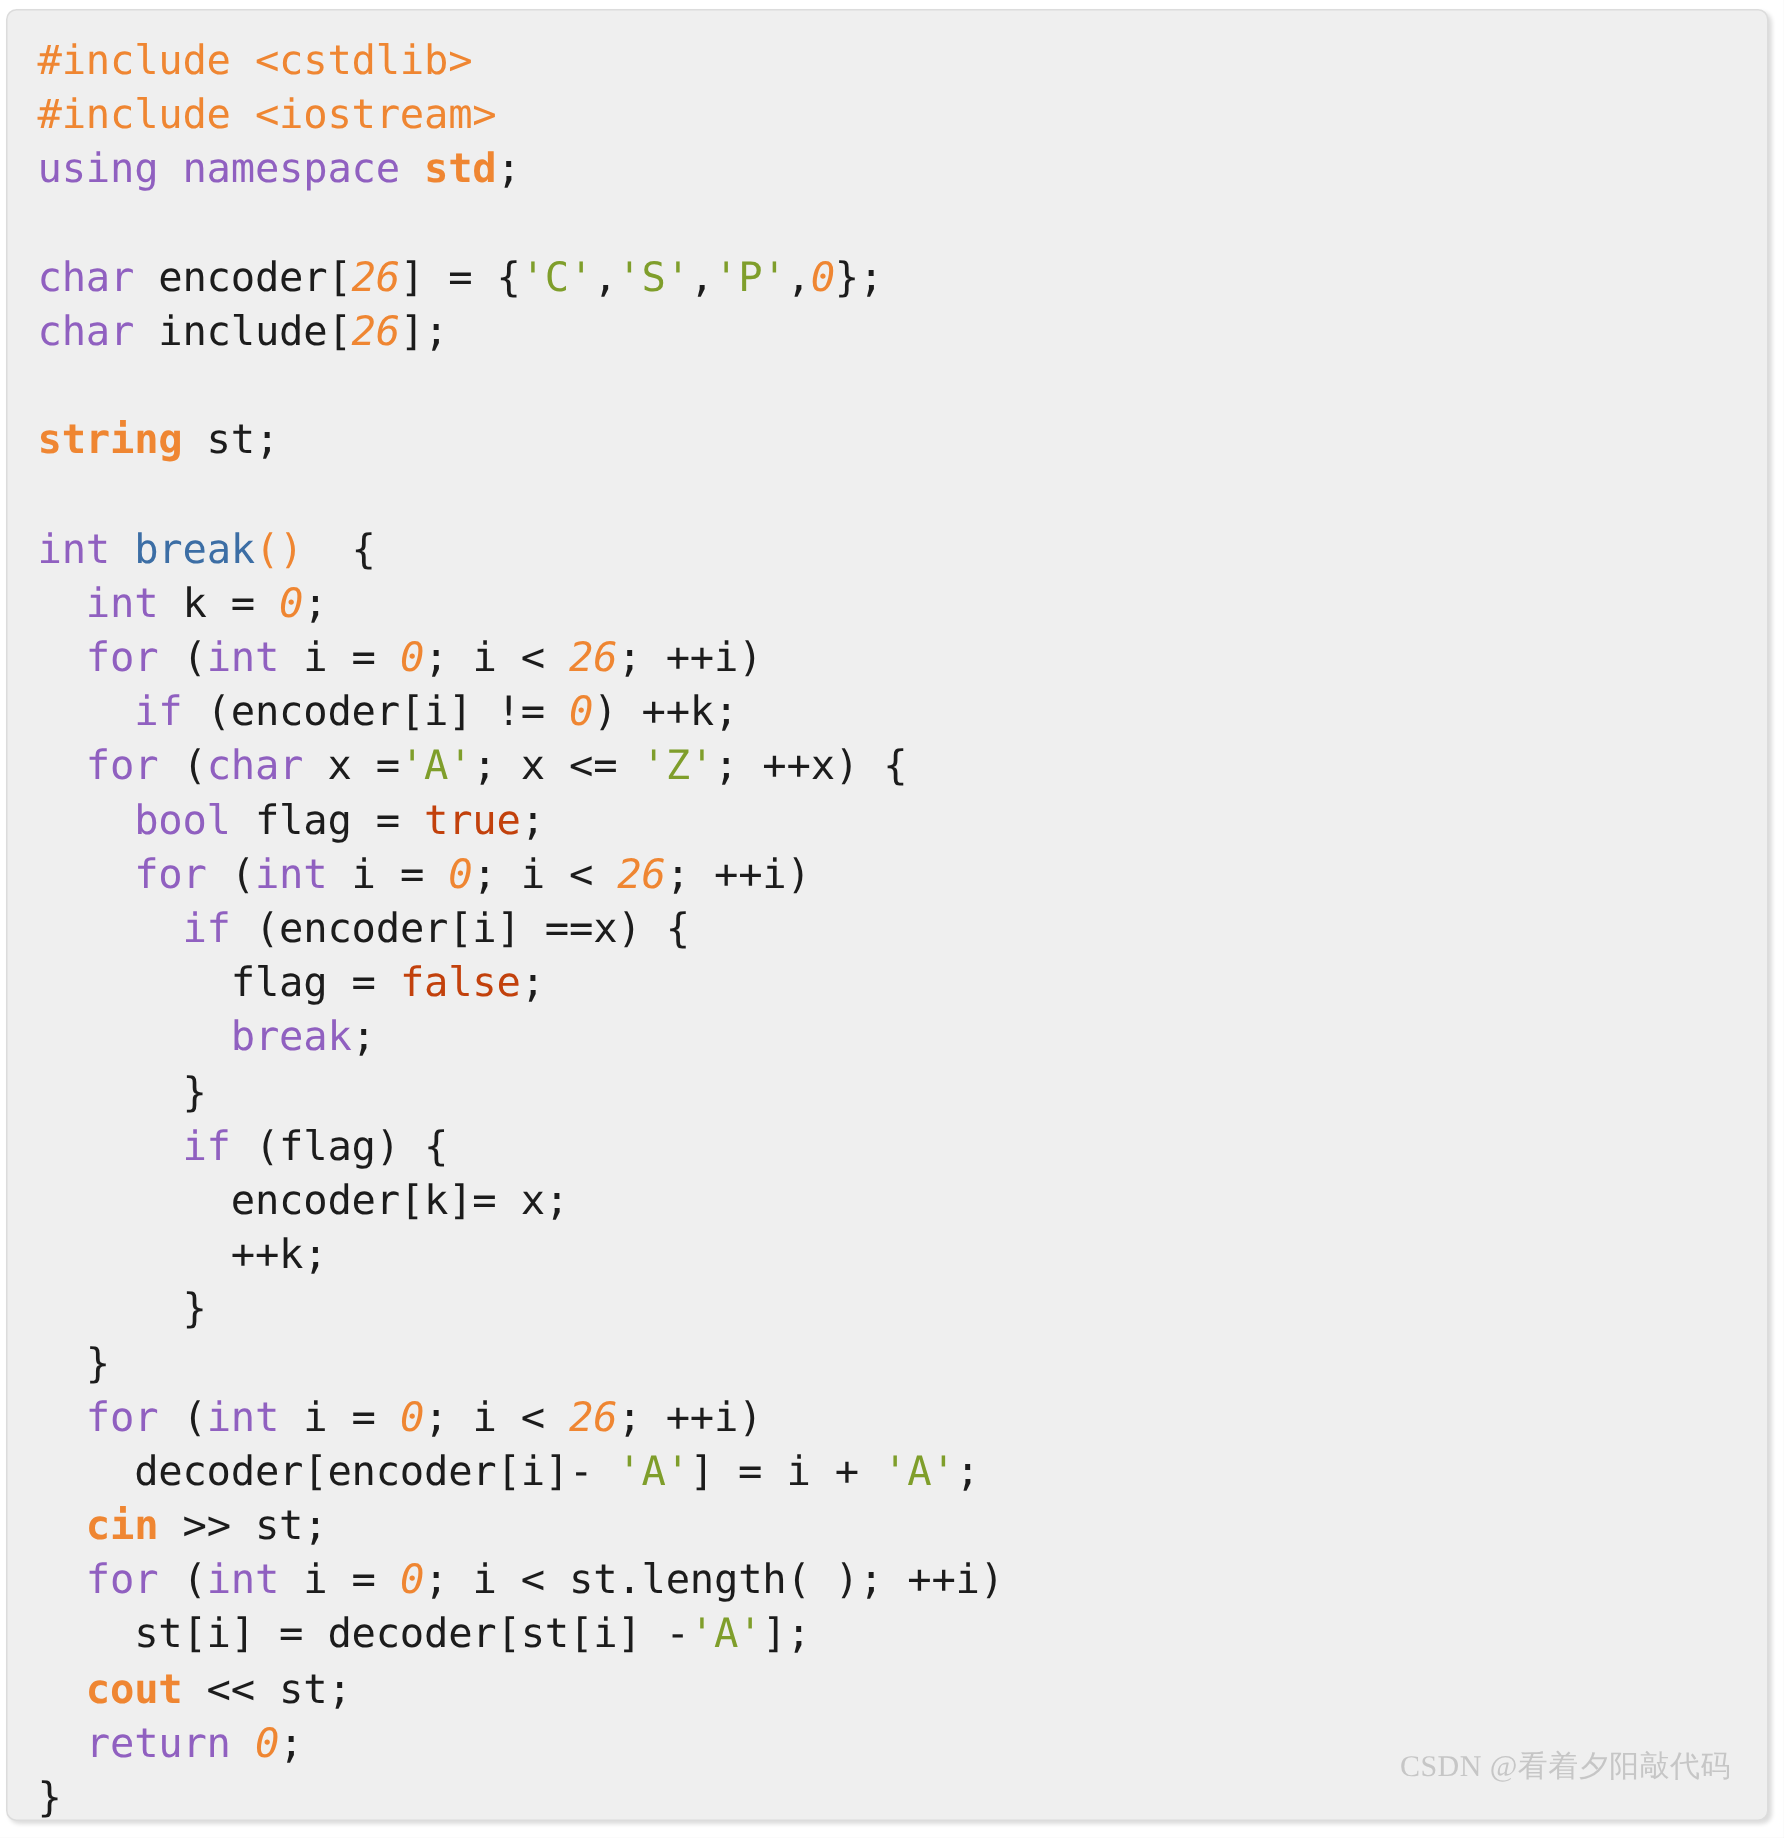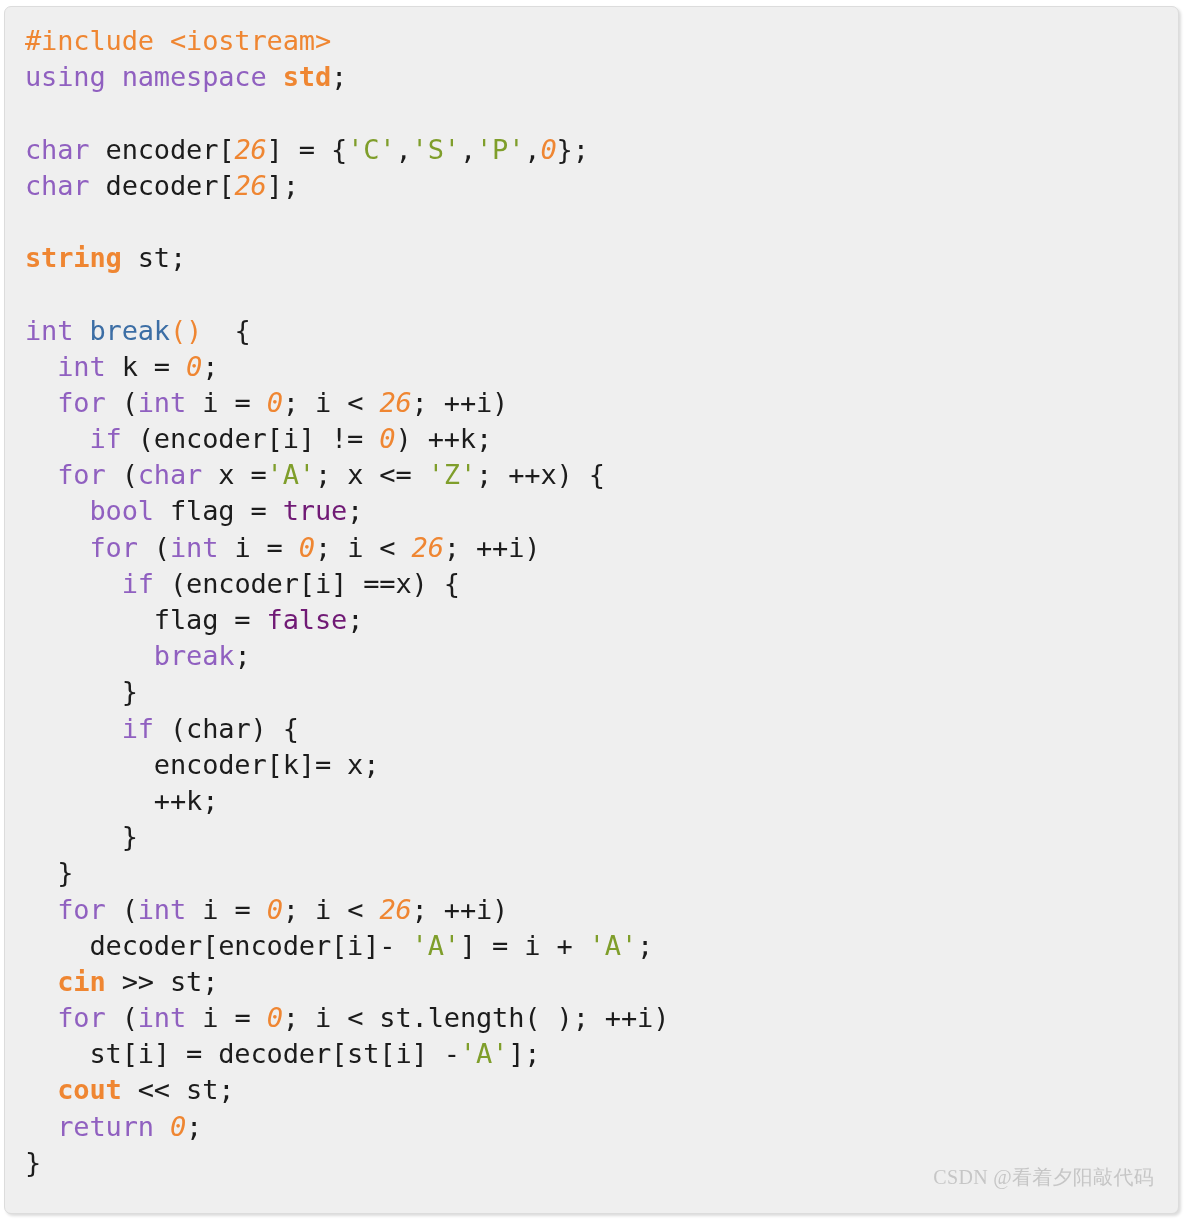--- a/index.html
+++ b/index.html
@@ -48,21 +48,21 @@
   }
 
   .code-line.blank {
     height: 36.2px;
   }
 
   
   .tk-kw      { color: #9060c0; margin-top: 30px; }   
   .tk-pre     { color: #ef8632; }   
   .tk-num     { color: #ef8632; font-style: italic; }   
-  .tk-lit     { color: #701a75; }   
+  .tk-lit     { color: #c2410c; }   
   .tk-ns      { color: #ef8632; font-weight: bold; }   
   .tk-fn      { color: #3c6ea5; }   
   .tk-paren   { color: #ef8632; }   
   .tk-str     { color: #7f9e2b; }   
   .tk-plain   { color: #1c1c1c; }
 
   #watermark {
     position: absolute;
     right: 24px;
     bottom: 22px;
@@ -71,40 +71,41 @@
     color: #c6c6c6;
     white-space: nowrap;
     letter-spacing: 0.3px;
   }
 </style>
 </head>
 <body>
 
 <div id="code-card">
   <div id="code-body">
+      <div class="code-line"><span class="tk-pre">#include &lt;cstdlib&gt;</span></div>
       <div class="code-line"><span class="tk-pre">#include &lt;iostream&gt;</span></div>
       <div class="code-line"><span class="tk-kw">using namespace </span><span class="tk-ns">std</span><span class="tk-plain">;</span></div>
       <div class="code-line blank">&nbsp;</div>
       <div class="code-line"><span class="tk-kw">char</span><span class="tk-plain"> encoder[</span><span class="tk-num">26</span><span class="tk-plain">] = {</span><span class="tk-str">'C'</span><span class="tk-plain">,</span><span class="tk-str">'S'</span><span class="tk-plain">,</span><span class="tk-str">'P'</span><span class="tk-plain">,</span><span class="tk-num">0</span><span class="tk-plain">};</span></div>
-      <div class="code-line"><span class="tk-kw">char</span><span class="tk-plain"> decoder[</span><span class="tk-num">26</span><span class="tk-plain">];</span></div>
+      <div class="code-line"><span class="tk-kw">char</span><span class="tk-plain"> include[</span><span class="tk-num">26</span><span class="tk-plain">];</span></div>
       <div class="code-line blank">&nbsp;</div>
       <div class="code-line"><span class="tk-ns">string</span><span class="tk-plain"> st;</span></div>
       <div class="code-line blank">&nbsp;</div>
       <div class="code-line"><span class="tk-kw">int</span><span class="tk-plain"> </span><span class="tk-fn">break</span><span class="tk-paren">()</span><span class="tk-plain">  {</span></div>
       <div class="code-line"><span class="tk-plain">  </span><span class="tk-kw">int</span><span class="tk-plain"> k = </span><span class="tk-num">0</span><span class="tk-plain">;</span></div>
       <div class="code-line"><span class="tk-plain">  </span><span class="tk-kw">for</span><span class="tk-plain"> (</span><span class="tk-kw">int</span><span class="tk-plain"> i = </span><span class="tk-num">0</span><span class="tk-plain">; i &lt; </span><span class="tk-num">26</span><span class="tk-plain">; ++i)</span></div>
       <div class="code-line"><span class="tk-plain">    </span><span class="tk-kw">if</span><span class="tk-plain"> (encoder[i] != </span><span class="tk-num">0</span><span class="tk-plain">) ++k;</span></div>
       <div class="code-line"><span class="tk-plain">  </span><span class="tk-kw">for</span><span class="tk-plain"> (</span><span class="tk-kw">char</span><span class="tk-plain"> x =</span><span class="tk-str">'A'</span><span class="tk-plain">; x &lt;= </span><span class="tk-str">'Z'</span><span class="tk-plain">; ++x) {</span></div>
       <div class="code-line"><span class="tk-plain">    </span><span class="tk-kw">bool</span><span class="tk-plain"> flag = </span><span class="tk-lit">true</span><span class="tk-plain">;</span></div>
       <div class="code-line"><span class="tk-plain">    </span><span class="tk-kw">for</span><span class="tk-plain"> (</span><span class="tk-kw">int</span><span class="tk-plain"> i = </span><span class="tk-num">0</span><span class="tk-plain">; i &lt; </span><span class="tk-num">26</span><span class="tk-plain">; ++i)</span></div>
       <div class="code-line"><span class="tk-plain">      </span><span class="tk-kw">if</span><span class="tk-plain"> (encoder[i] ==x) {</span></div>
       <div class="code-line"><span class="tk-plain">        flag = </span><span class="tk-lit">false</span><span class="tk-plain">;</span></div>
       <div class="code-line"><span class="tk-plain">        </span><span class="tk-kw">break</span><span class="tk-plain">;</span></div>
       <div class="code-line"><span class="tk-plain">      }</span></div>
-      <div class="code-line"><span class="tk-plain">      </span><span class="tk-kw">if</span><span class="tk-plain"> (char) {</span></div>
+      <div class="code-line"><span class="tk-plain">      </span><span class="tk-kw">if</span><span class="tk-plain"> (flag) {</span></div>
       <div class="code-line"><span class="tk-plain">        encoder[k]= x;</span></div>
       <div class="code-line"><span class="tk-plain">        ++k;</span></div>
       <div class="code-line"><span class="tk-plain">      }</span></div>
       <div class="code-line"><span class="tk-plain">  }</span></div>
       <div class="code-line"><span class="tk-plain">  </span><span class="tk-kw">for</span><span class="tk-plain"> (</span><span class="tk-kw">int</span><span class="tk-plain"> i = </span><span class="tk-num">0</span><span class="tk-plain">; i &lt; </span><span class="tk-num">26</span><span class="tk-plain">; ++i)</span></div>
       <div class="code-line"><span class="tk-plain">    decoder[encoder[i]- </span><span class="tk-str">'A'</span><span class="tk-plain">] = i + </span><span class="tk-str">'A'</span><span class="tk-plain">;</span></div>
       <div class="code-line"><span class="tk-plain">  </span><span class="tk-ns">cin</span><span class="tk-plain"> &gt;&gt; st;</span></div>
       <div class="code-line"><span class="tk-plain">  </span><span class="tk-kw">for</span><span class="tk-plain"> (</span><span class="tk-kw">int</span><span class="tk-plain"> i = </span><span class="tk-num">0</span><span class="tk-plain">; i &lt; st.length( ); ++i)</span></div>
       <div class="code-line"><span class="tk-plain">    st[i] = decoder[st[i] -</span><span class="tk-str">'A'</span><span class="tk-plain">];</span></div>
       <div class="code-line"><span class="tk-plain">  </span><span class="tk-ns">cout</span><span class="tk-plain"> &lt;&lt; st;</span></div>

